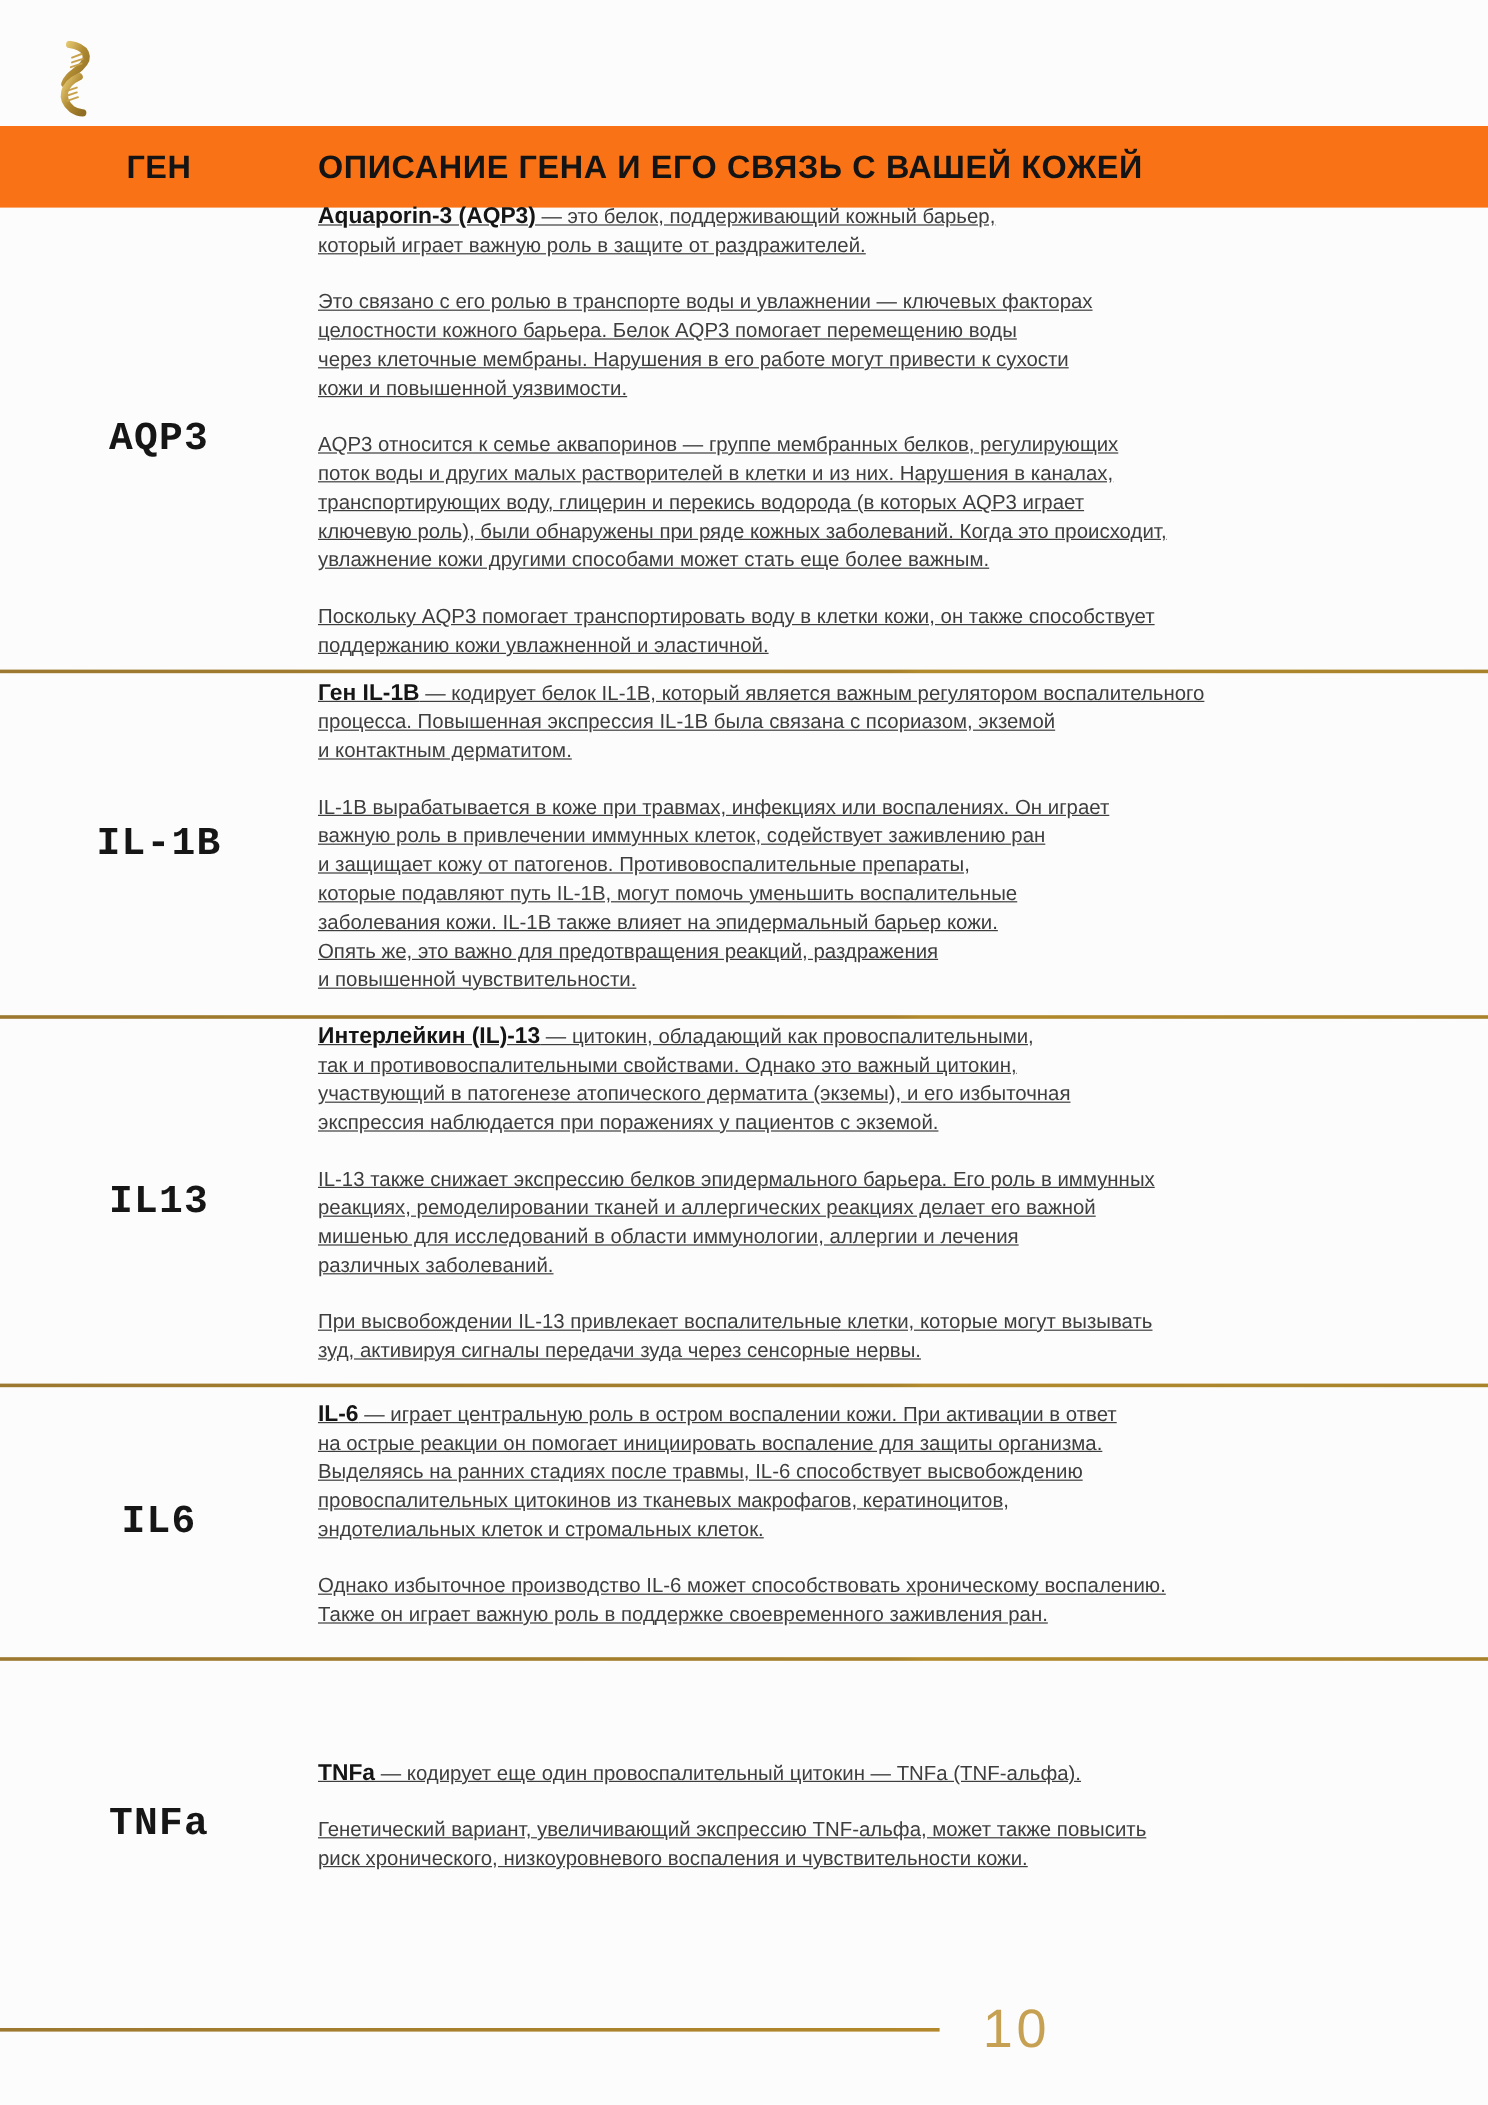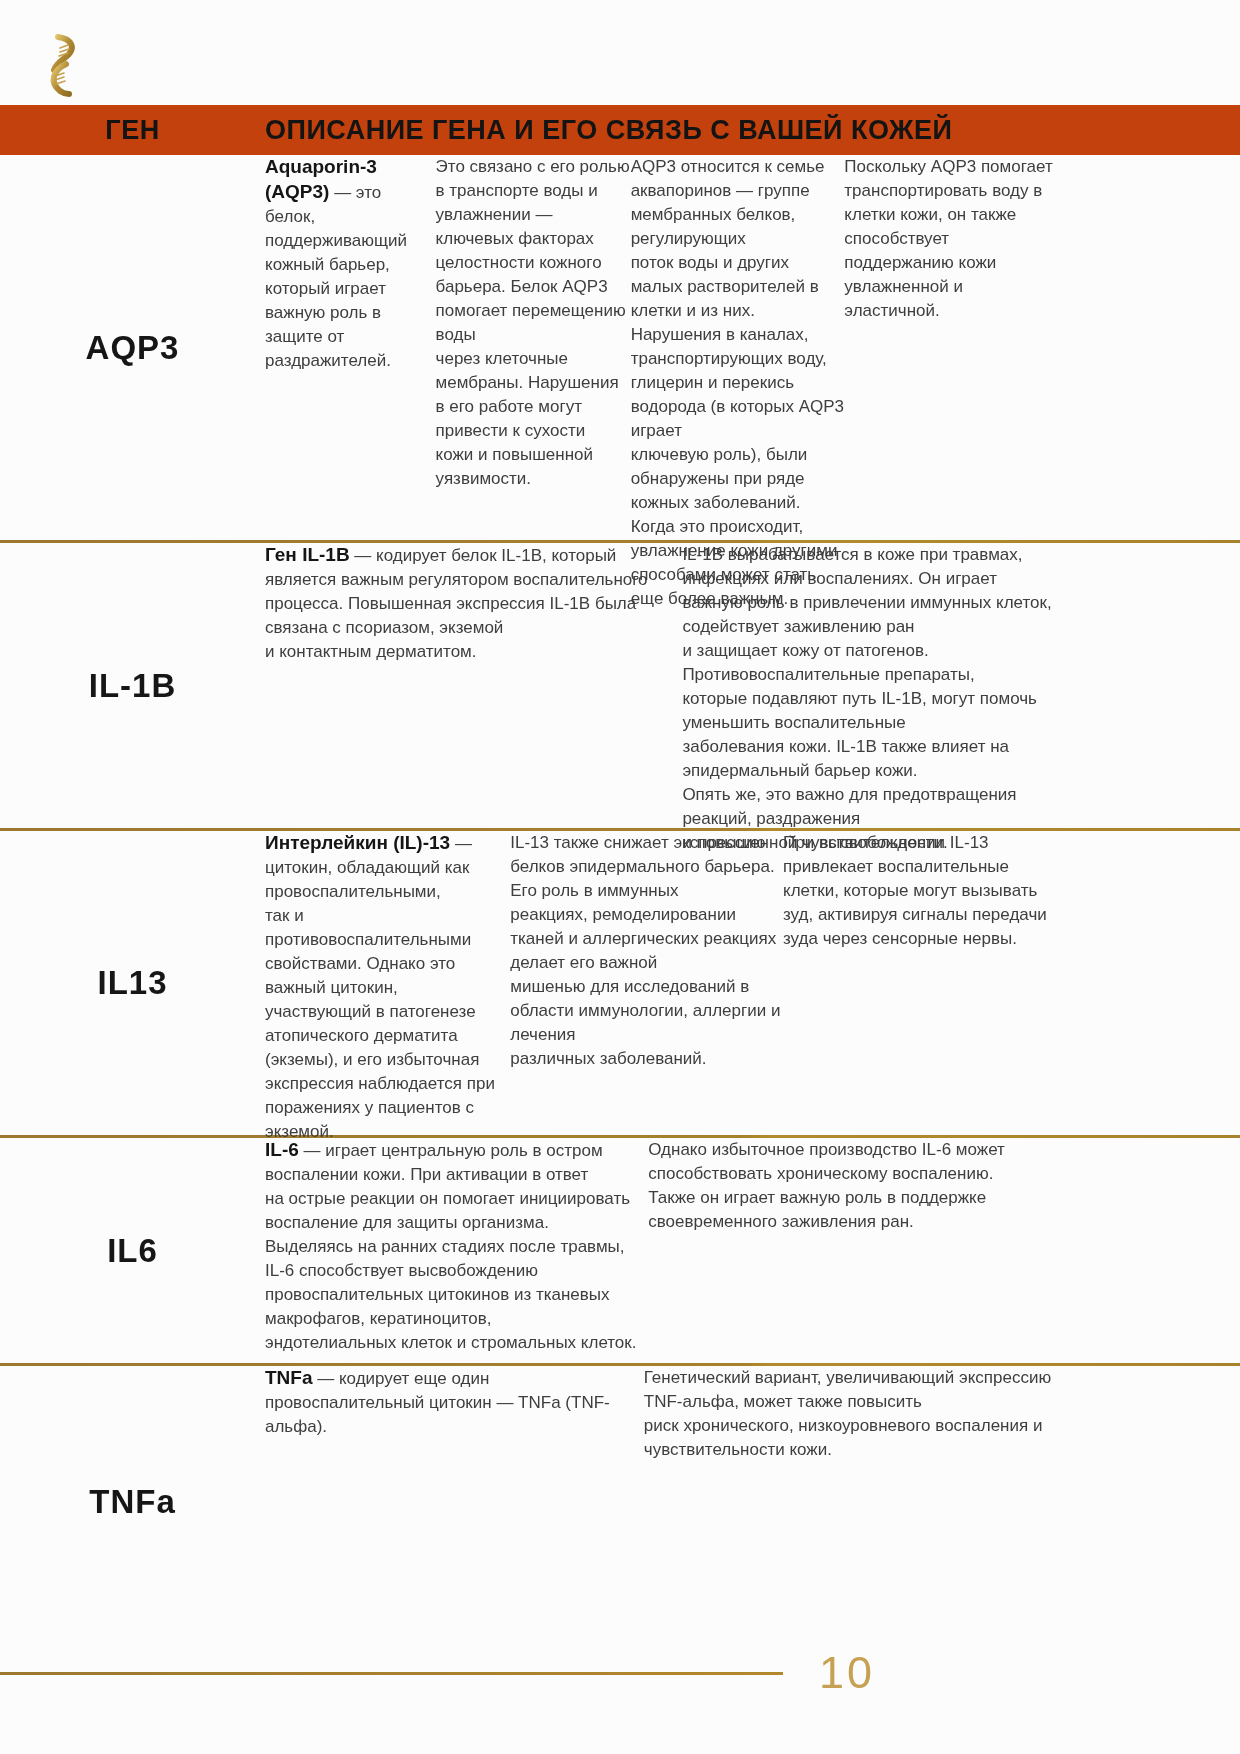--- a/index.html
+++ b/index.html
@@ -9,49 +9,49 @@
     background:#fcfcfc;
     font-family:"Liberation Sans", sans-serif;
     color:#3e3e3e;
     overflow:hidden;
   }
   .top-strip { position:relative; height:105px; }
   .logo { position:absolute; left:44px; top:34px; width:36px; height:64px; }
 
   .table-header {
     display:flex; align-items:center;
-    height:50px; background:#c2410c;
+    height:68px; background:#f97316;
   }
   .col-gene-h {
     width:265px; flex:0 0 265px;
     text-align:center;
     font-weight:bold; font-size:27px; letter-spacing:.5px; color:#141414;
   }
   .col-desc-h {
     flex:1;
     font-weight:bold; font-size:27px; letter-spacing:.5px; color:#141414;
   }
 
   .gene-row { display:flex; }
   .row-aqp3 { height:385px; }
   .row-il1b { height:285px; }
   .row-il13 { height:304px; }
   .row-il6  { height:225px; }
   .row-tnfa { height:271px; }
 
   .gene-cell {
     width:265px; flex:0 0 265px;
-    display:flex; align-items:center; justify-content:center;
+    display:flex; align-items:center; justify-content:center;font-family:Liberation Mono, monospace;
   }
   .gene-name {
     font-weight:bold; font-size:33px; letter-spacing:1px; color:#161616;
   }
   .desc-cell {
     flex:1; padding-right:185px;
-    display:flex; flex-direction:row; justify-content:center;
+    display:flex; flex-direction:column; justify-content:center;text-decoration:underline;
   }
   .desc-cell p { margin:0 0 23px 0; font-size:17px; line-height:24px; }
   .desc-cell p:last-child { margin-bottom:12px; }
   .lead { font-weight:bold; font-size:19px; color:#151515; }
   .pt { white-space:pre-line; }
 
   .divider {
     height:3px; width:100%;
     background:linear-gradient(90deg, #9c7830 0%, #a7812c 60%, #b28b2d 62%, #a9832c 100%);
   }

